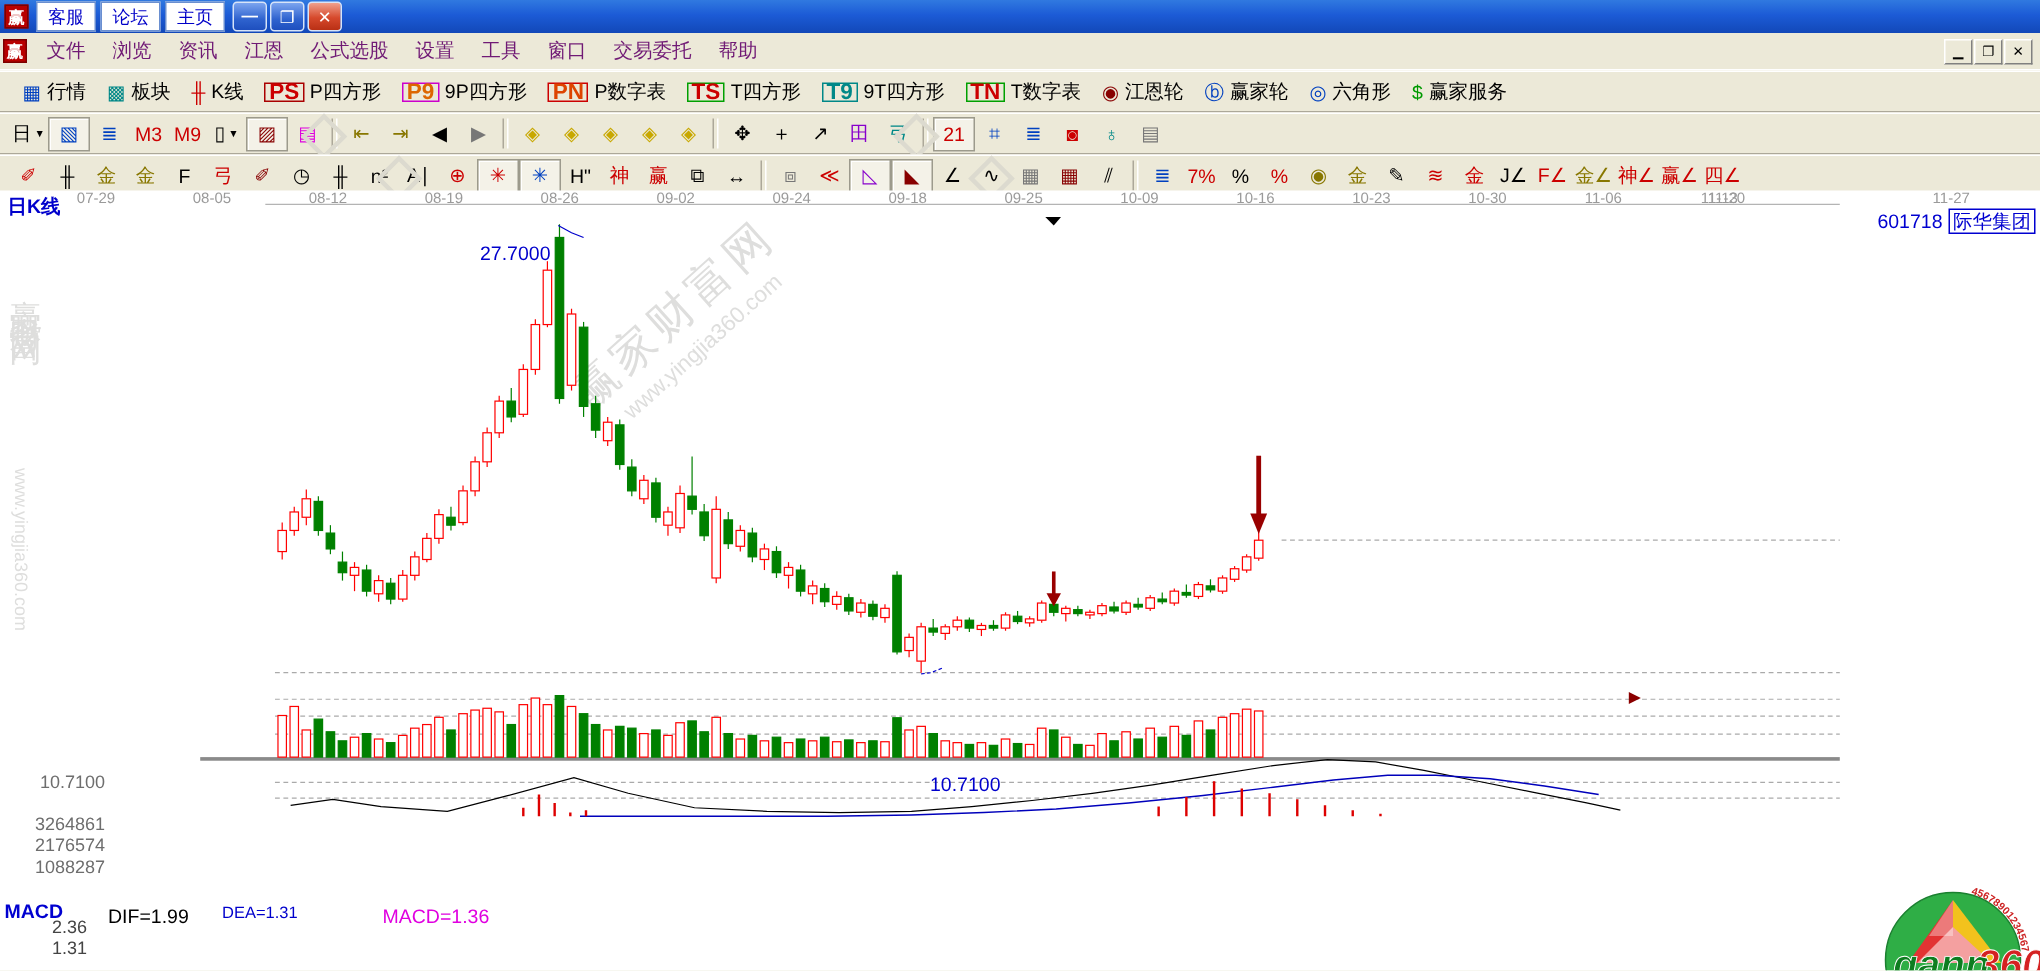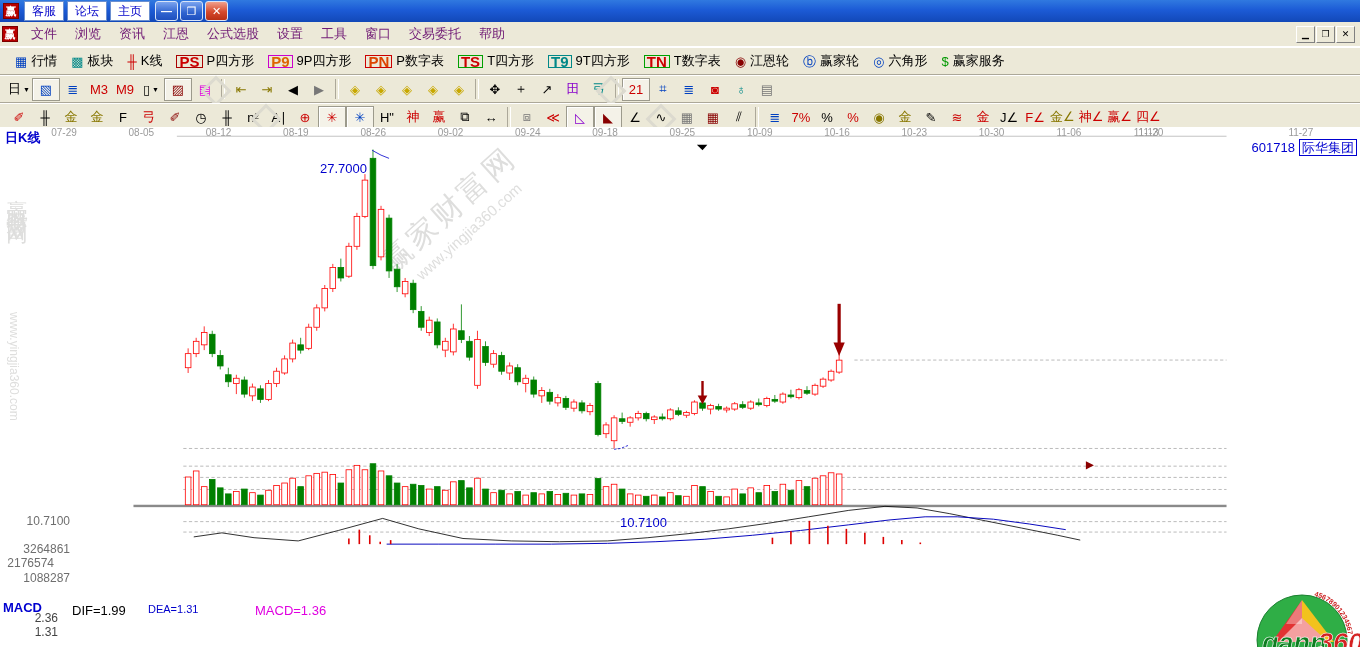--- a/index.html
+++ b/index.html
@@ -1071,21 +1071,21 @@
       <line x1="910" y1="632" x2="910" y2="646" stroke="#dd0000" stroke-width="2"></line>
       <line x1="933" y1="637" x2="933" y2="646" stroke="#dd0000" stroke-width="2"></line>
       <line x1="956" y1="641" x2="956" y2="646" stroke="#dd0000" stroke-width="2"></line>
       <line x1="979" y1="644" x2="979" y2="646" stroke="#dd0000" stroke-width="2"></line>
     </svg>
 
   <div class="abs lbl-blue" style="left:320px;top:34px;">27.7000</div>
   <div class="abs lbl-blue" style="left:620px;top:388px;">10.7100</div>
   <div class="abs lbl-grey" style="left:20px;top:387px;width:50px;text-align:right;">10.7100</div>
   <div class="abs lbl-grey" style="left:20px;top:415px;width:50px;text-align:right;">3264861</div>
-  <div class="abs lbl-grey" style="left:4px;top:429px;width:50px;text-align:right;">2176574</div>
+  <div class="abs lbl-grey" style="left:20px;top:429px;width:50px;text-align:right;">2176574</div>
   <div class="abs lbl-grey" style="left:20px;top:444px;width:50px;text-align:right;">1088287</div>
 
   <div class="abs" style="left:3px;top:473px;color:#0000d0;font-size:13px;font-weight:bold;">MACD</div>
   <div class="abs" style="left:72px;top:476px;color:#000;font-size:13px;">DIF=1.99</div>
   <div class="abs" style="left:148px;top:476px;color:#0000cc;font-size:11px;">DEA=1.31</div>
   <div class="abs" style="left:219px;top:476px;color:#e000e0;font-size:13px;margin-left:36px;">MACD=1.36</div>
   <div class="abs" style="left:24px;top:484px;width:34px;text-align:right;color:#444;font-size:12px;">2.36</div>
   <div class="abs" style="left:24px;top:498px;width:34px;text-align:right;color:#444;font-size:12px;">1.31</div>
 
   <svg class="abs" style="left:1256px;top:463px;" width="104" height="57" viewBox="0 0 104 57">

